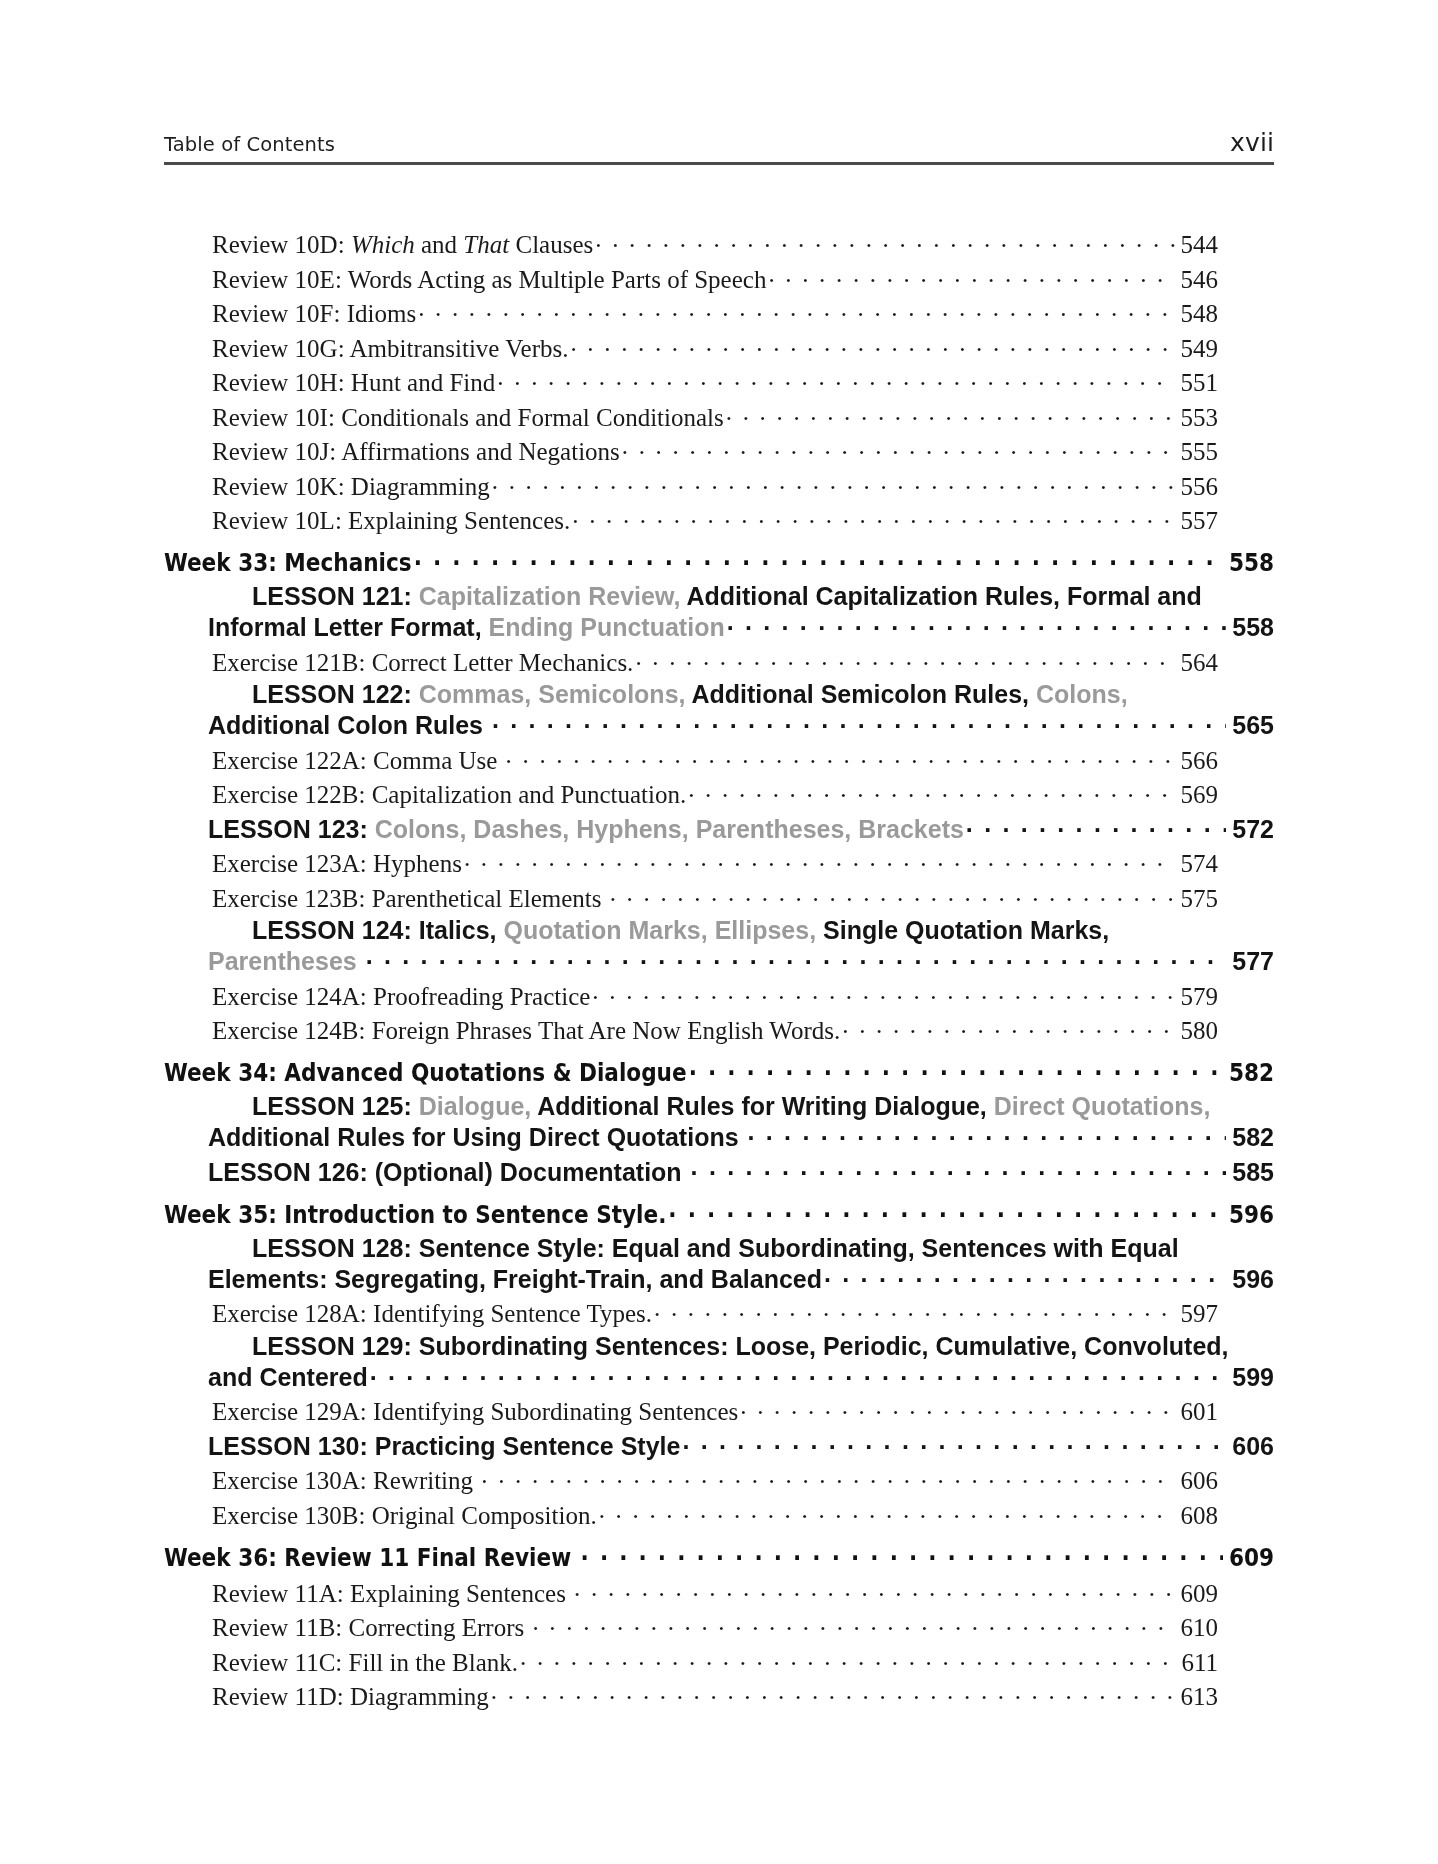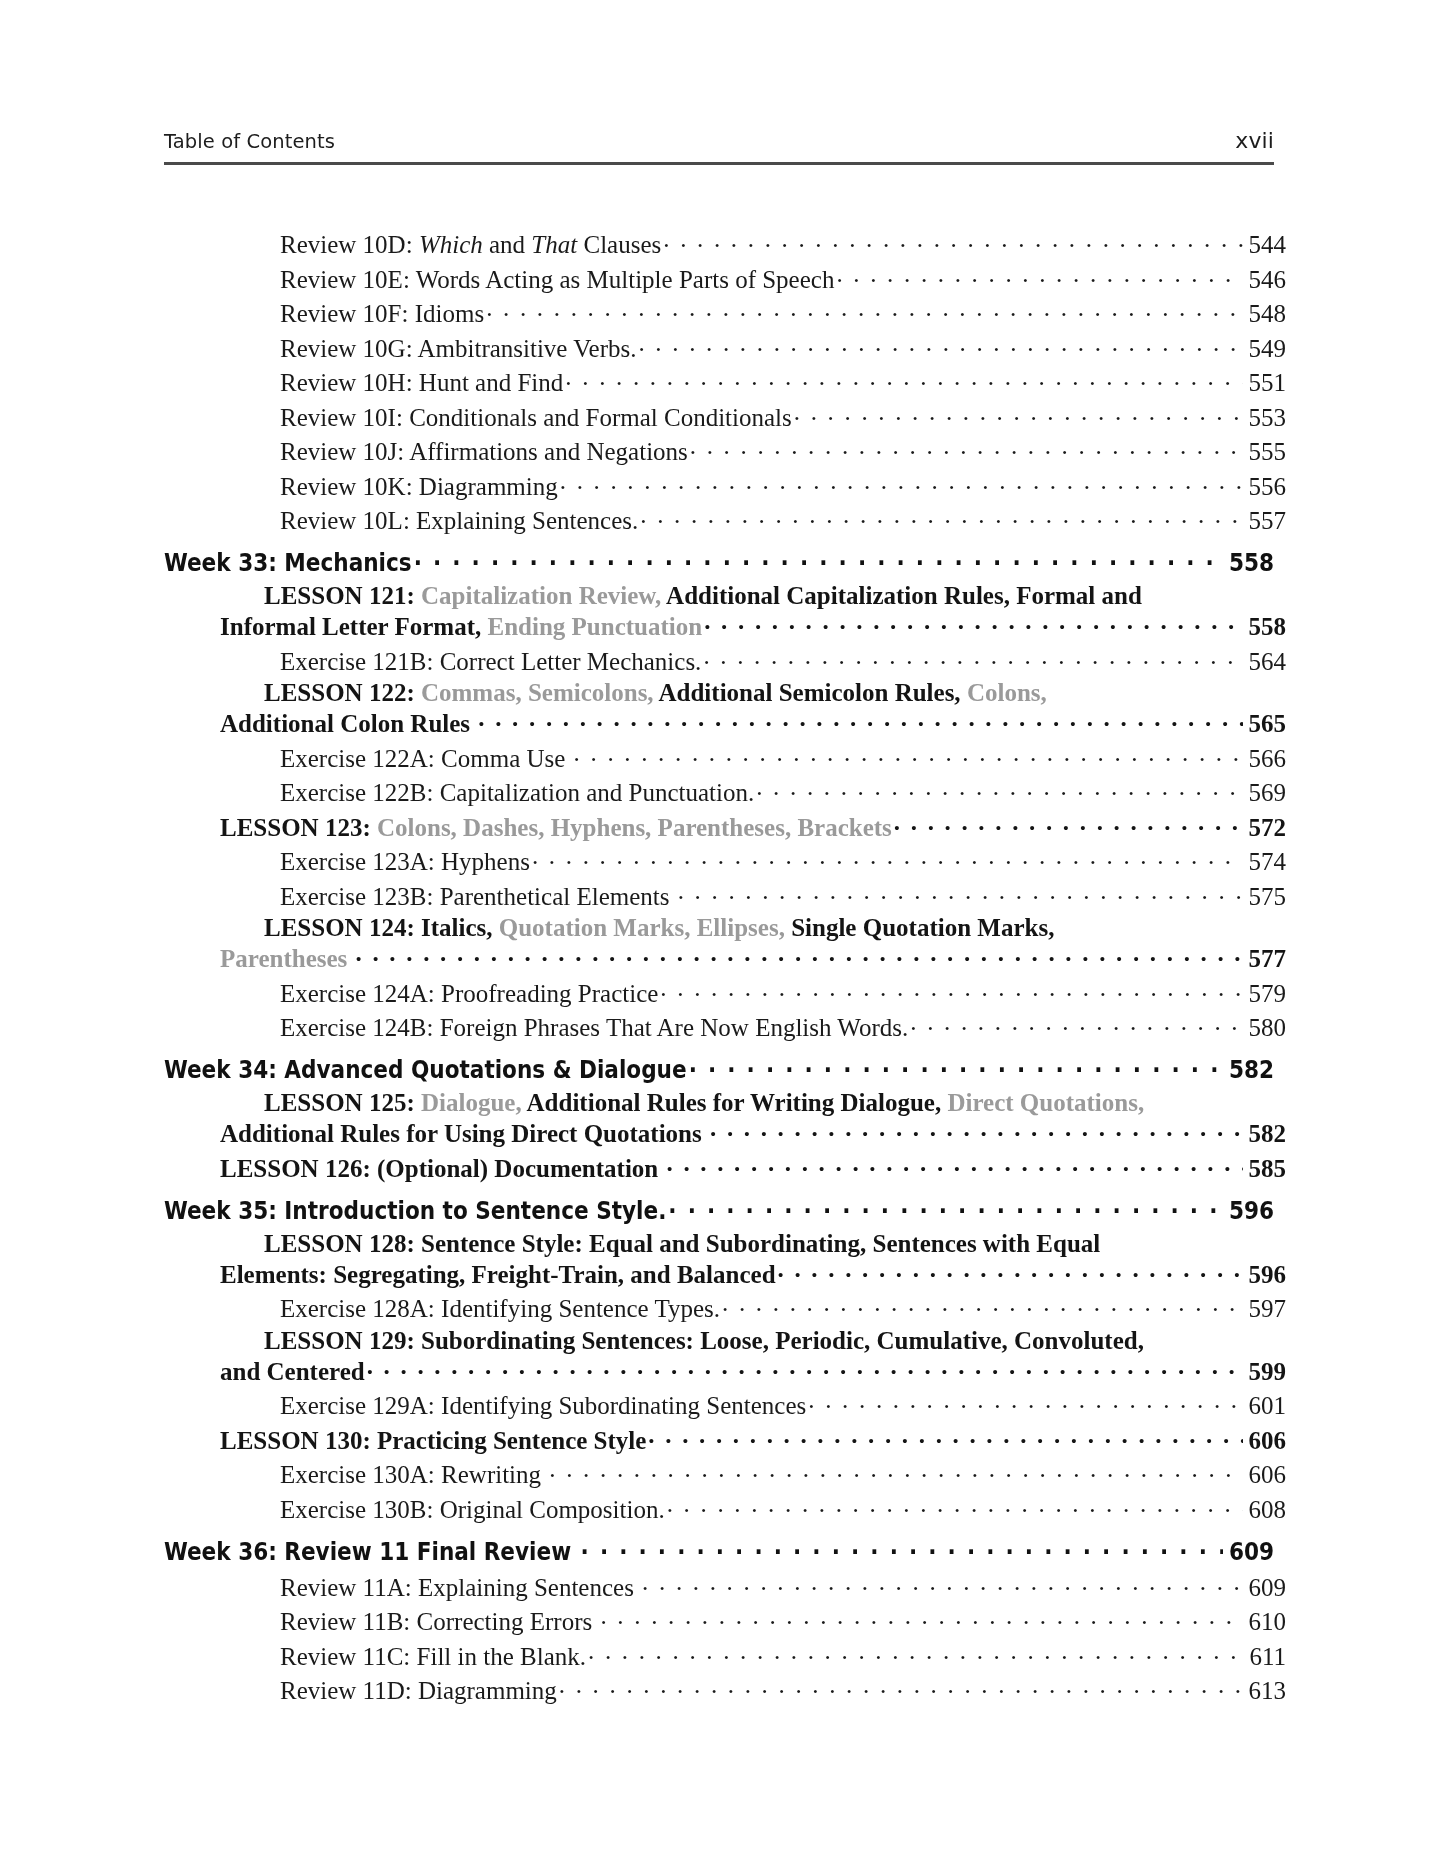--- a/index.html
+++ b/index.html
@@ -34,21 +34,21 @@
     justify-content: space-between;
     align-items: baseline;
     font-family: "DejaVu Sans", sans-serif;
     font-size: 19.5px;
     letter-spacing: 0.1px;
     color: #1d1d1d;
     gap: 12px;
   }
   .running-head .folio {
     font-family: "DejaVu Sans", sans-serif;
-    font-size: 22px;
+    font-size: 25px;
   }
   .rule {
     position: absolute;
     left: 164px;
     top: 162px;
     width: 1110px;
     height: 3px;
     background: #4a4a4a;
   }
 
@@ -120,33 +120,32 @@
   .lvl-week .pageno { font-size: 24px; font-weight: bold; }
   .lvl-week .leader::after { letter-spacing: 1.8px; font-size: 24px; }
 
   
   .lvl-lesson {
     margin-left: 44px;
     width: calc(100% - 44px);
   }
   .lvl-lesson .line,
   .lvl-lesson .cont {
-    font-family: Liberation Serif, serif;
+    font-family: Liberation Sans, sans-serif;
     font-weight: bold;
     font-size: 25px;
     color: #141414;
-    margin-left: 12px;
   }
   .lvl-lesson .cont { padding-left: 44px; }
   .lvl-lesson .pageno { font-weight: bold; font-size: 25px; }
   .lvl-lesson .leader::after { letter-spacing: 2.2px; }
 
   
   .lvl-item {
-    margin-left: 116px;
+    margin-left: 48px;
     width: calc(100% - 104px);
   }
   .lvl-item .line,
   .lvl-item .cont {
     font-family: "Liberation Serif", serif;
     font-weight: normal;
     font-size: 25px;
     color: #1a1a1a;
   }
   .lvl-item .pageno { font-weight: normal; font-size: 25px; }

